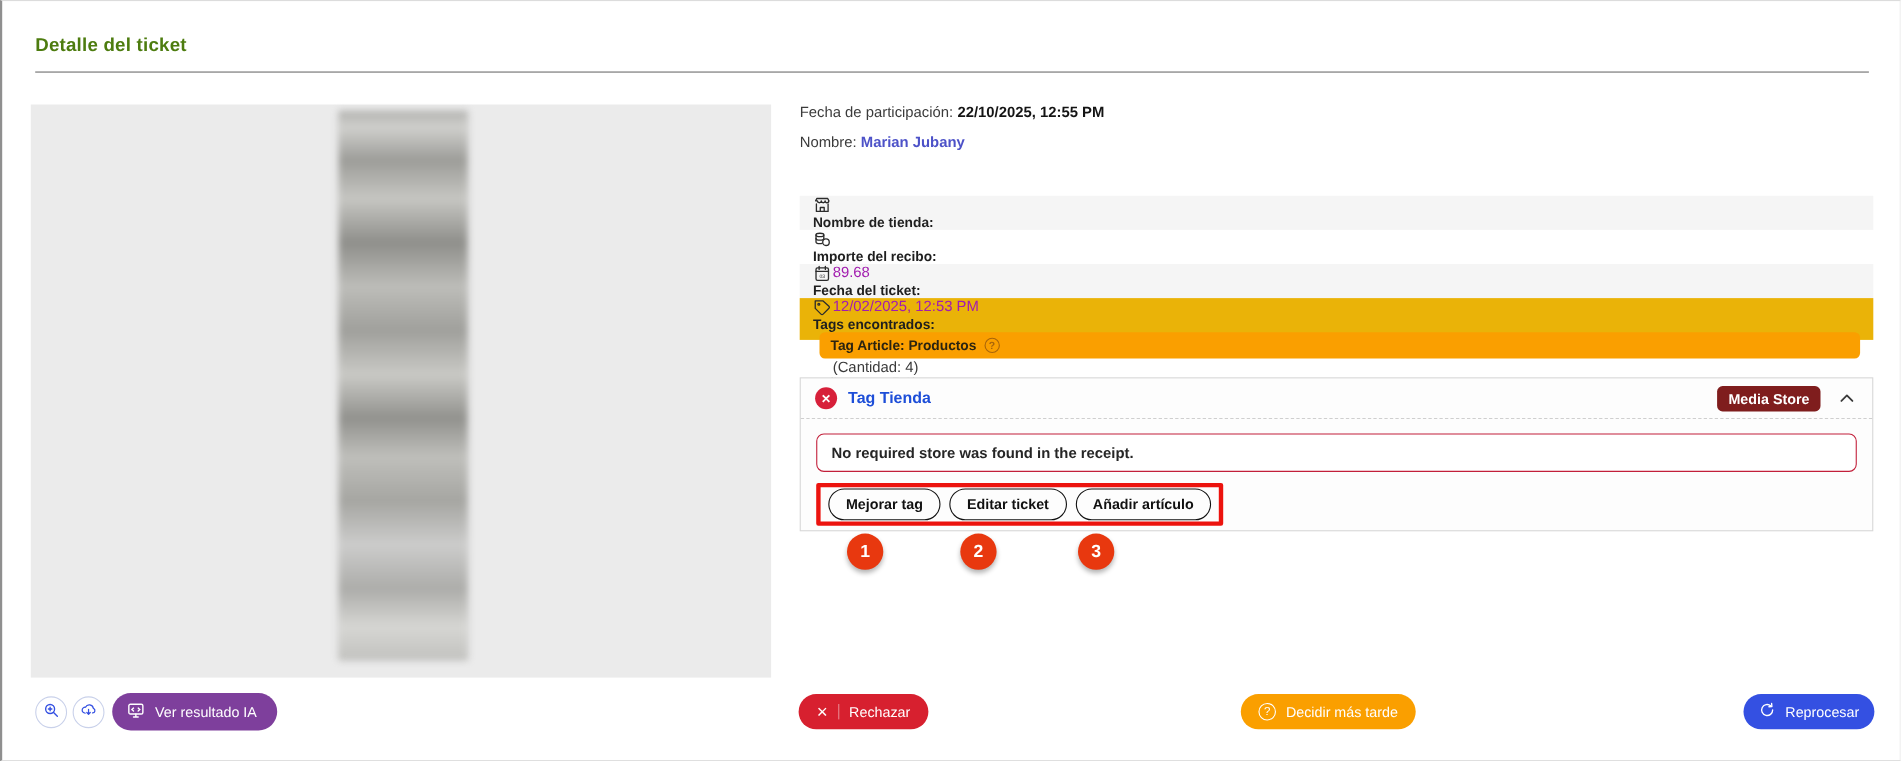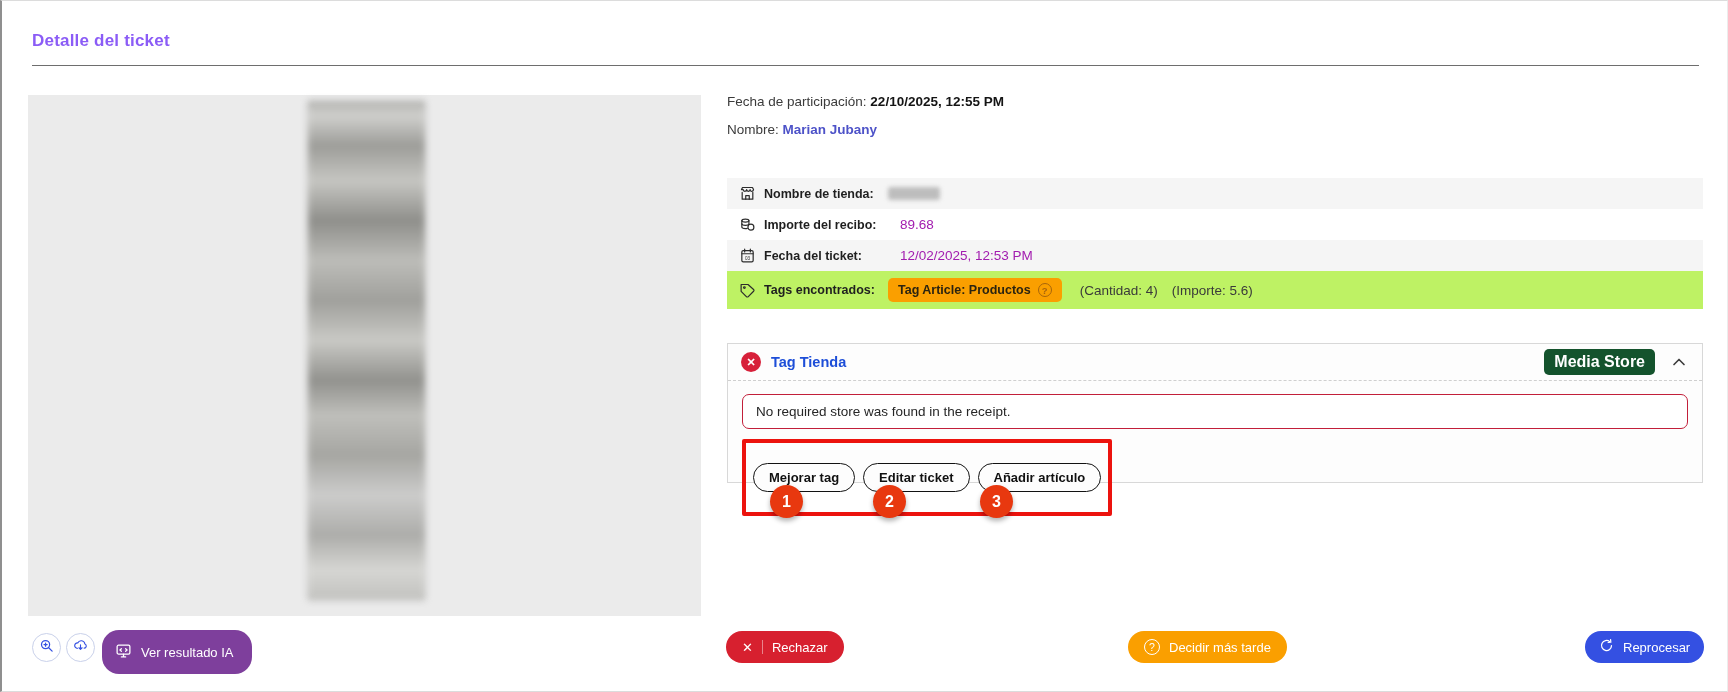--- a/index.html
+++ b/index.html
@@ -4,55 +4,55 @@
 <style>
   * { margin:0; padding:0; box-sizing:border-box; }
   html,body { width:1728px; height:692px; background:#fff;
     font-family:"Liberation Sans", sans-serif; color:#333; overflow:hidden; }
   .page { position:relative; width:1728px; height:692px; background:#fff;
     border-left:2px solid #8f8f8f; border-top:1px solid #dcdcdc;
     border-bottom:1px solid #dcdcdc; border-right:1px solid #ececec; }
 
   
   .page-title { position:absolute; left:30px; top:30px; font-size:17px;
-    font-weight:bold; color:#8b5cf6; letter-spacing:.2px; }
+    font-weight:bold; color:#4d7c0f; letter-spacing:.2px; }
   .title-rule { position:absolute; left:30px; right:28px; top:64px;
     border-top:1px solid #6e6e6e; }
 
   
   .receipt-panel { position:absolute; left:26px; top:94px; width:673px;
     height:521px; background:#ebebeb; }
   .receipt-img { position:absolute; left:280px; top:6px; width:117px; height:499px;
     background:linear-gradient(180deg,#b4b4b1 0%,#cfcfcc 3%,#9d9d99 9%,#c6c6c2 16%,
       #8f8f8b 24%,#bdbdb9 32%,#a0a09c 40%,#c9c9c5 48%,#92928e 56%,#bfbfbb 63%,
       #a6a6a2 71%,#cccccb 79%,#adadaa 87%,#d6d6d3 94%,#c2c2bf 100%);
     filter:blur(3px); box-shadow:0 0 4px rgba(0,0,0,.18); }
 
   
   .icon-btn { position:absolute; top:632px; width:29px; height:29px; border-radius:50%;
     background:#fff; border:1px solid #c9d1ea; color:#3450e2; display:flex;
     align-items:center; justify-content:center; cursor:pointer; }
   .icon-btn svg { width:15px; height:15px; }
   .btn-zoom { left:30px; } .btn-download { left:64px; }
-  .btn-ai { position:absolute; left:100px; top:629px; height:44px; border-radius:17px;
+  .btn-ai { position:absolute; left:100px; top:629px; height:34px; border-radius:17px;
     background:#7e3f9c; color:#fff; display:inline-flex; align-items:center;
     gap:9px; padding:0 18px 0 13px; font-size:13px; cursor:pointer; }
   .btn-ai svg { width:17px; height:17px; }
 
   
   .meta-line { position:absolute; left:725px; font-size:13.5px; color:#3b3b3b; }
   .meta-date { top:93px; } .meta-name { top:121px;text-align:center; }
   .meta-line b { color:#141414; }
   .name-link { color:#4d52c8; font-weight:bold; cursor:pointer; }
 
   
   .info-table { position:absolute; left:725px; top:177px; width:976px; }
-  .info-row { display:flex; align-items:center; padding:0 12px; height:31px; }
+  .info-row { display:flex; padding:0 12px; height:31px;flex-direction:column; }
   .info-row.alt { background:#f5f5f5; }
-  .info-row.tags { height:38px; background:#bef264; }
+  .info-row.tags { height:38px; background:#eab308; }
   .row-icon { width:17px; height:17px; color:#2c2c2c; margin-right:8px; flex:0 0 auto; }
   .row-icon svg { width:17px; height:17px; display:block; }
   .row-label { font-size:12.5px; font-weight:bold; color:#1f1f1f; width:118px;
     white-space:nowrap; flex:0 0 auto; }
   .row-value { font-size:13.5px; color:#a21caf; margin-left:18px; }
   .redacted { display:inline-block; width:52px; height:13px; margin-left:6px;
     background:#bdbdbd; border-radius:3px; filter:blur(2px); }
   .tag-badge { display:inline-flex; align-items:center; gap:7px; margin-left:6px;
     background:#fa9f00; border-radius:5px; padding:5px 10px; font-size:12.5px;
     font-weight:bold; color:#2b2410; cursor:pointer; }
@@ -64,29 +64,29 @@
   
   .store-panel { position:absolute; left:725px; top:342px; width:976px; height:140px;
     border:1px solid #d8d8d8; background:#fdfdfd; }
   .store-header { height:37px; display:flex; align-items:center; padding:0 13px;
     border-bottom:1px dashed #cfcfcf; }
   .err-circle { width:20px; height:20px; border-radius:50%; background:#d7203a;
     color:#fff; font-size:11px; font-weight:bold; display:flex; align-items:center;
     justify-content:center; margin-right:10px; }
   .store-title { font-size:14.5px; font-weight:bold; color:#1d4ed8; }
   .spacer { flex:1; }
-  .store-badge { background:#14532d; color:#fff; font-size:16px; font-weight:bold;
+  .store-badge { background:#7f1d1d; color:#fff; font-size:13px; font-weight:bold;
     padding:4px 10px; border-radius:5px; }
   .chevron { width:20px; height:20px; color:#3c3c3c; margin-left:14px; cursor:pointer; }
   .chevron svg { width:20px; height:20px; }
   .store-body { padding:13px 14px 0 14px; }
   .error-box { border:1.5px solid #c21f3a; border-radius:7px; background:#fff;
-    padding:9px 13px; font-size:13.5px; font-weight:normal; color:#262626; }
+    padding:9px 13px; font-size:13.5px; font-weight:bold; color:#262626; }
   .actions-highlight { display:inline-flex; gap:8px; margin-top:10px;
-    border:4px solid #ec130e; padding:20px 7px; border-radius:2px; }
+    border:4px solid #ec130e; padding:1px 7px; border-radius:2px; }
   .pill-btn { background:#fdfdfd; border:1.6px solid #121212; border-radius:17px;
     padding:6px 15px; font-size:13px; font-weight:bold; color:#111; cursor:pointer;
     font-family:"Liberation Sans", sans-serif; white-space:nowrap; }
 
   
   .marker { position:absolute; top:484px; width:33px; height:33px; border-radius:50%;
     background:#e8380f; color:#fff; font-size:16px; font-weight:bold;
     display:flex; align-items:center; justify-content:center;
     box-shadow:0 3px 5px rgba(0,0,0,.3); }
   .m1 { left:768px; } .m2 { left:871px; } .m3 { left:978px; }

